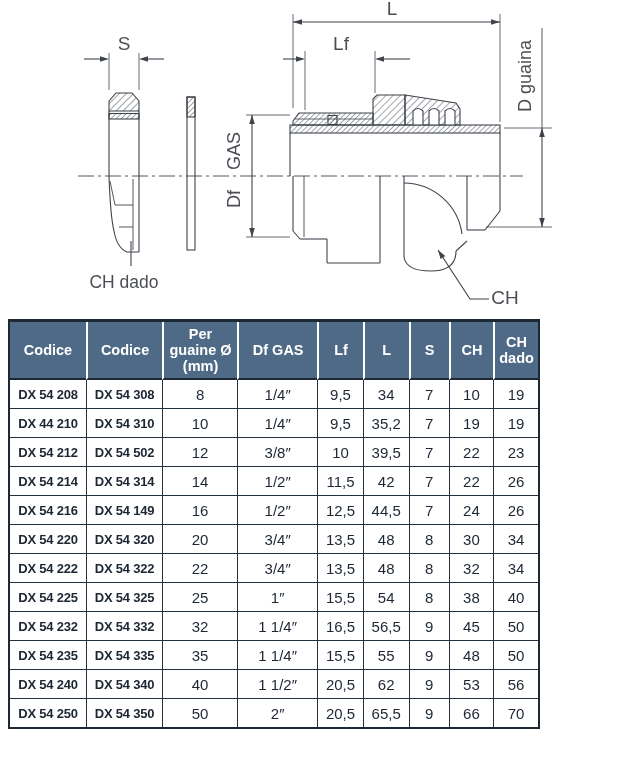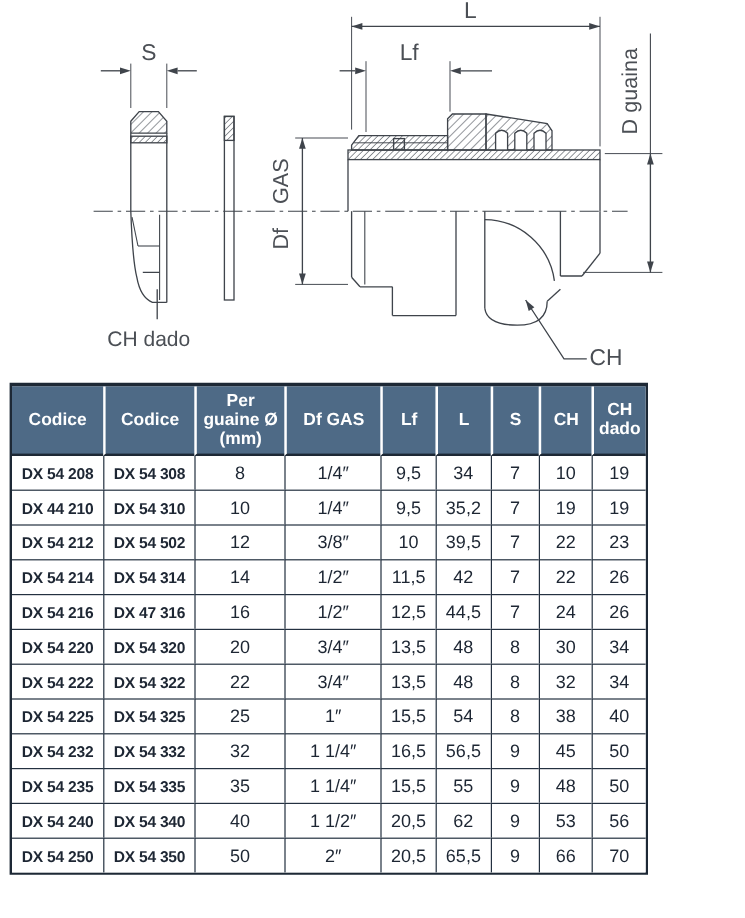--- a/index.html
+++ b/index.html
@@ -228,21 +228,21 @@
             <td>14</td>
             <td>1/2″</td>
             <td>11,5</td>
             <td>42</td>
             <td>7</td>
             <td>22</td>
             <td>26</td>
           </tr>
           <tr>
             <td class="code-cell">DX 54 216</td>
-            <td class="code-cell">DX 47 316</td>
+            <td class="code-cell">DX 54 149</td>
             <td>16</td>
             <td>1/2″</td>
             <td>12,5</td>
             <td>44,5</td>
             <td>7</td>
             <td>24</td>
             <td>26</td>
           </tr>
           <tr>
             <td class="code-cell">DX 54 220</td>

